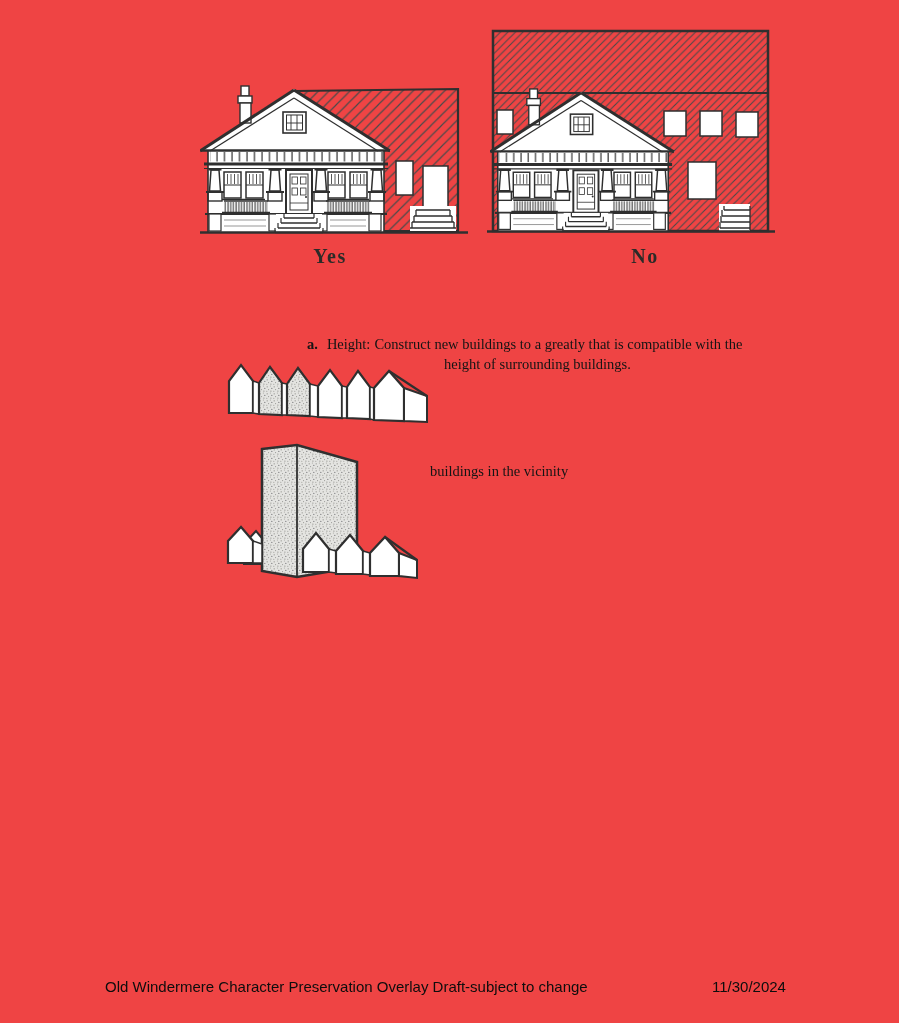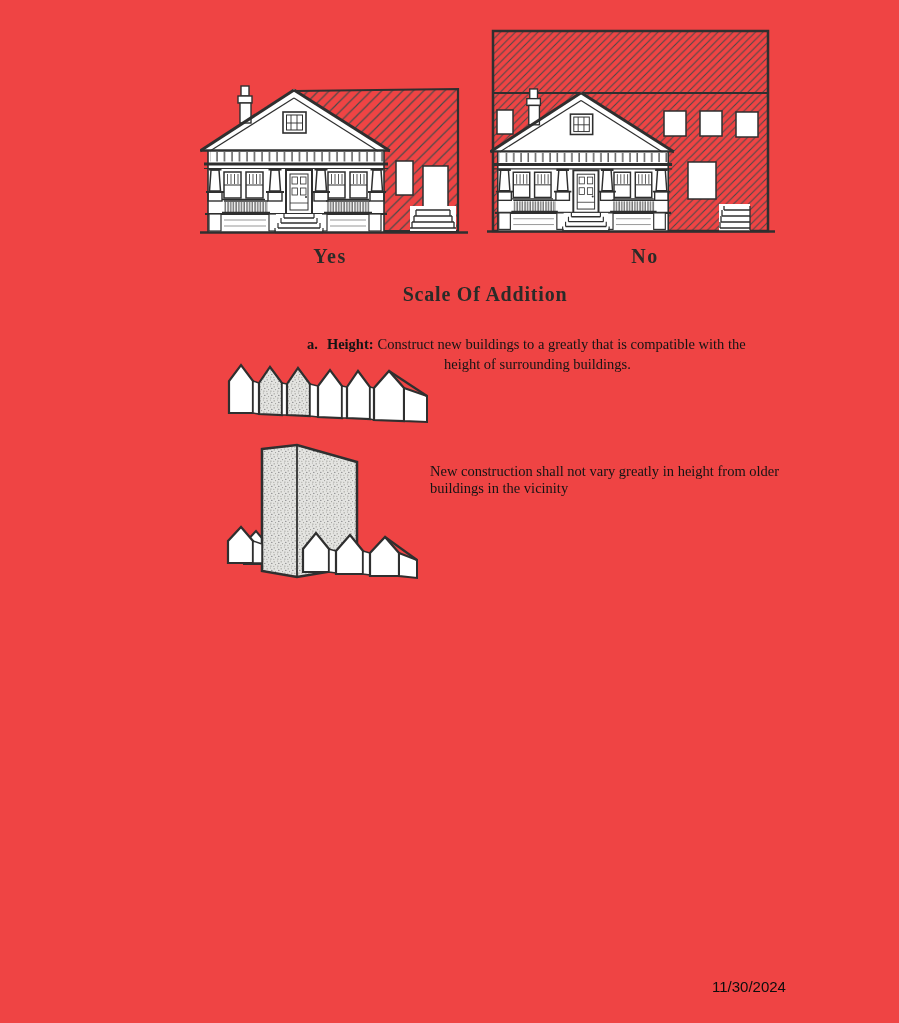--- a/index.html
+++ b/index.html
@@ -13,21 +13,21 @@
     font-weight:bold;font-size:20px;letter-spacing:1.5px;color:#2b2b28;
   }
   .fig-label.yes{left:330px;top:245px;}
   .fig-label.no{left:628px;top:245px;margin-left:17px;}
   .section-heading{
     position:absolute;left:485px;top:283px;transform:translateX(-50%);
     font-weight:bold;font-size:20px;letter-spacing:0.8px;color:#2b2b28;white-space:nowrap;
   }
   .guideline-line1{position:absolute;left:307px;top:336px;font-size:14.5px;white-space:nowrap;color:#141414;}
   .guideline-line1 .item-letter{font-weight:bold;margin-right:9px;}
-  .guideline-line1 .item-term{font-weight:bold;margin-right:4px;}
+  .guideline-line1 .item-term{font-weight:normal;margin-right:4px;}
   .guideline-line2{position:absolute;left:444px;top:356px;font-size:14.5px;white-space:nowrap;color:#141414;}
   .height-note{position:absolute;left:430px;top:463px;font-size:14.5px;line-height:16.5px;color:#141414;}
   .footer-left{
     position:absolute;left:105px;top:978px;
     font-family:"Liberation Sans",sans-serif;font-size:15px;color:#0d0d0d;white-space:nowrap;
   }
   .footer-date{
     position:absolute;left:712px;top:978px;
     font-family:"Liberation Sans",sans-serif;font-size:15px;color:#0d0d0d;white-space:nowrap;
   }
@@ -223,26 +223,25 @@
       <polygon points="363,551 370,553 370,575 363,574" fill="#ffffff" stroke-width="1.5"></polygon>
       <polygon points="370,576 370,553 385,537 399,553 399,576" fill="#ffffff" stroke-width="2.2"></polygon>
       <polygon points="399,553 417,560 417,578 399,576" fill="#ffffff" stroke-width="2"></polygon>
       <path d="M385,537 L417,560" fill="none" stroke-width="2.2"></path>
     </g>
   </svg>
 
   <div class="fig-label yes">Yes</div>
   <div class="fig-label no">No</div>
 
-  <div class="section-heading">Scale Of Addition</div>
 
   <div class="guideline-line1">
     <span class="item-letter">a.</span><span class="item-term">Height:</span><span>Construct new buildings to a greatly that is compatible with the</span>
   </div>
   <div class="guideline-line2">height of surrounding buildings.</div>
 
   <div class="height-note">
-    <div>New construction shall not vary greatly in height from older</div>
     <div>buildings in the vicinity</div>
   </div>
 
+  <div class="footer-left">Old Windermere Character Preservation Overlay Draft-subject to change</div>
   <div class="footer-date">11/30/2024</div>
 </div>
 
 </body></html>

